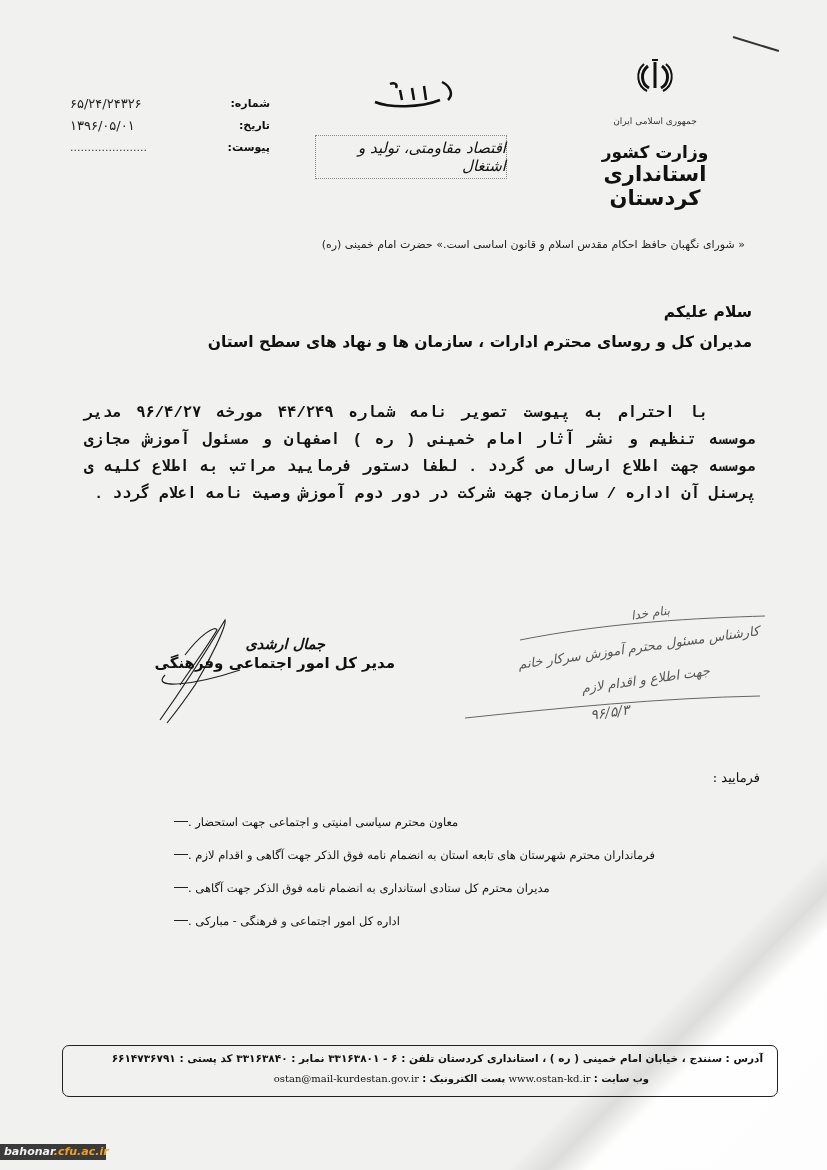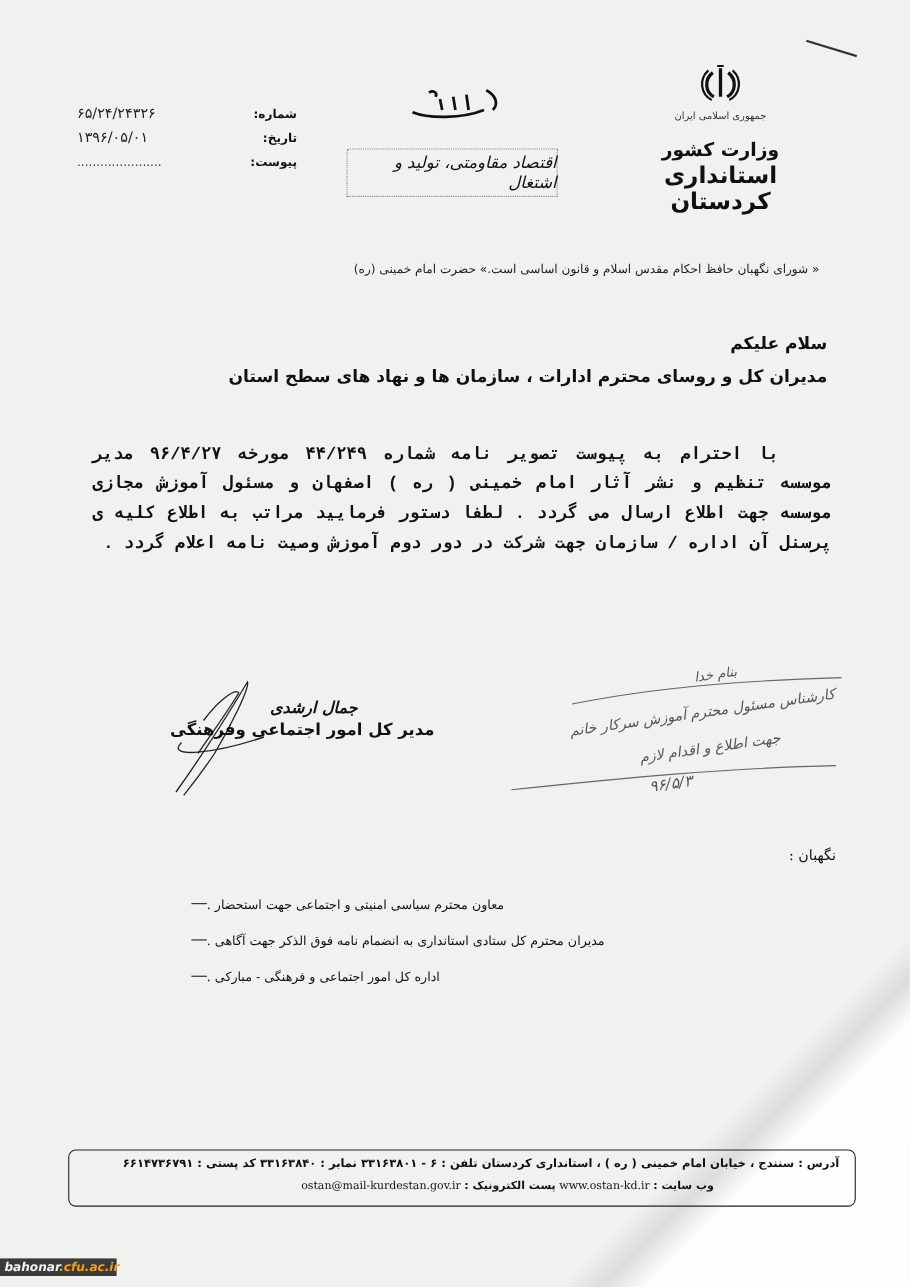--- a/index.html
+++ b/index.html
@@ -17,21 +17,21 @@
     }
     .staple {
       position:absolute; left:733px; top:36px; width:48px; height:2px;
       background:#333; transform:rotate(17deg); transform-origin:left center;
     }
     .rtl { direction:rtl; unicode-bidi:embed; }
 
     
     .emblem-block { position:absolute; left:560px; top:58px; width:190px; text-align:center; }
     .emblem { width:40px; height:38px; margin:0 auto; }
-    .republic { font-size:9px; color:#333; margin-top:0px; font-family:"DejaVu Serif", serif; }
+    .republic { font-size:9px; color:#333; margin-top:16px; font-family:"DejaVu Serif", serif; }
     .ministry { font-size:17px; font-weight:bold; margin-top:16px;text-align:center; }
     .governorate { font-size:21px; font-weight:bold; margin-top:0px; }
 
     
     .bismillah { position:absolute; left:370px; top:72px; width:90px; height:40px; }
     .motto-frame {
       position:absolute; left:315px; top:135px; width:190px; height:42px;
       border:1px dotted #888; display:flex; align-items:center; justify-content:center;
       font-family:"DejaVu Serif", serif; font-size:15px; font-style:italic;
     }
@@ -152,25 +152,29 @@
     <svg style="position:absolute;left:0;top:0;width:330px;height:130px;" viewBox="0 0 330 130">
       <path d="M60 40 C150 22 240 18 305 16" stroke="#666" stroke-width="1" fill="none"></path>
       <path d="M5 118 C100 108 200 98 300 96" stroke="#666" stroke-width="1" fill="none"></path>
     </svg>
     <div class="hand-text" style="right:120px; top:6px;">بنام خدا</div>
     <div class="hand-text" style="right:30px; top:40px; font-size:13px;">کارشناس مسئول محترم آموزش سرکار خانم</div>
     <div class="hand-text" style="right:80px; top:72px; font-size:13px;">جهت اطلاع و اقدام لازم</div>
     <div class="hand-text" style="right:160px; top:104px; font-size:14px;">۹۶/۵/۳</div>
   </div>
 
-  <div class="cc-title rtl">نگهبان :</div>
+  <div class="cc-title rtl">فرمایید :</div>
   <div class="cc-list rtl">
     <div class="cc-item">
       <span class="cc-dash"></span>
       <span class="cc-label">معاون محترم سیاسی امنیتی و اجتماعی جهت استحضار .</span>
+    </div>
+    <div class="cc-item">
+      <span class="cc-dash"></span>
+      <span class="cc-label">فرمانداران محترم شهرستان های تابعه استان به انضمام نامه فوق الذکر جهت آگاهی و اقدام لازم .</span>
     </div>
     <div class="cc-item">
       <span class="cc-dash"></span>
       <span class="cc-label">مدیران محترم کل ستادی استانداری به انضمام نامه فوق الذکر جهت آگاهی .</span>
     </div>
     <div class="cc-item">
       <span class="cc-dash"></span>
       <span class="cc-label">اداره کل امور اجتماعی و فرهنگی - مبارکی .</span>
     </div>
   </div>

